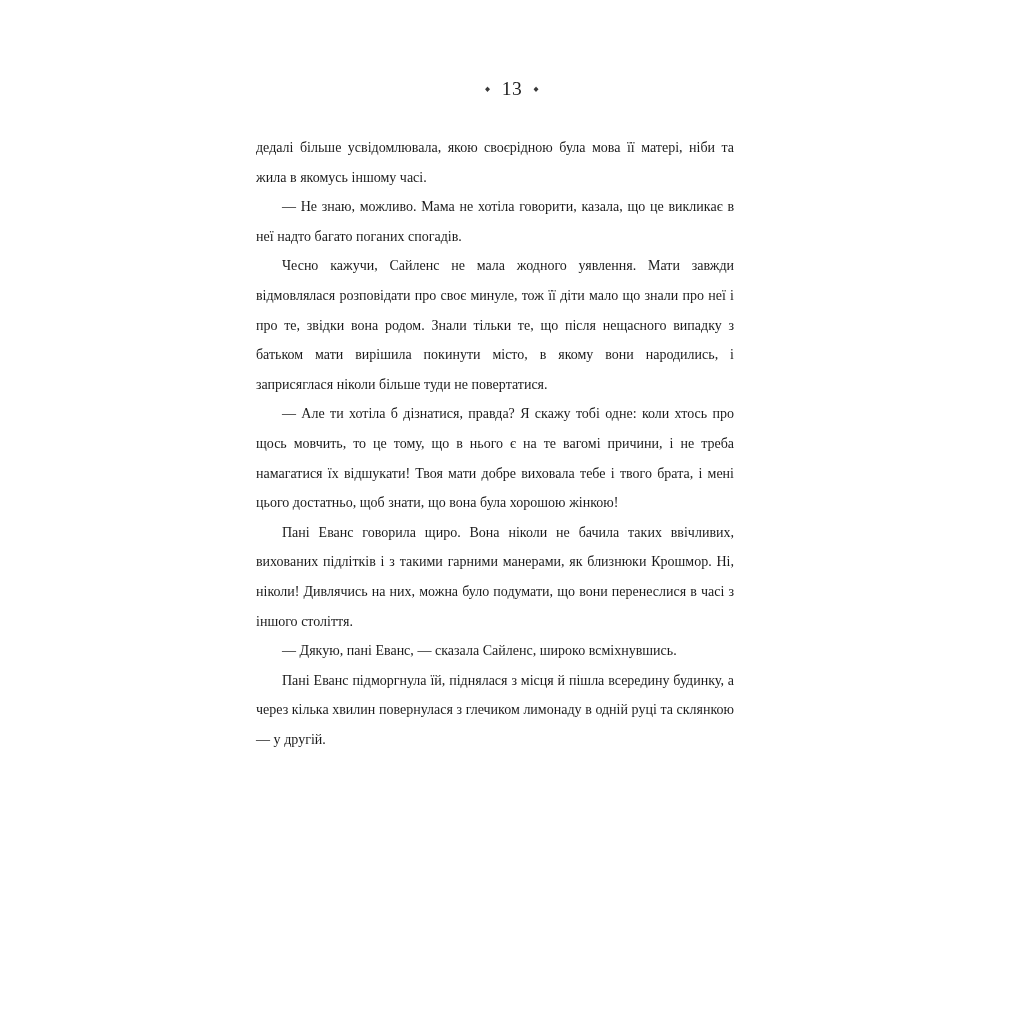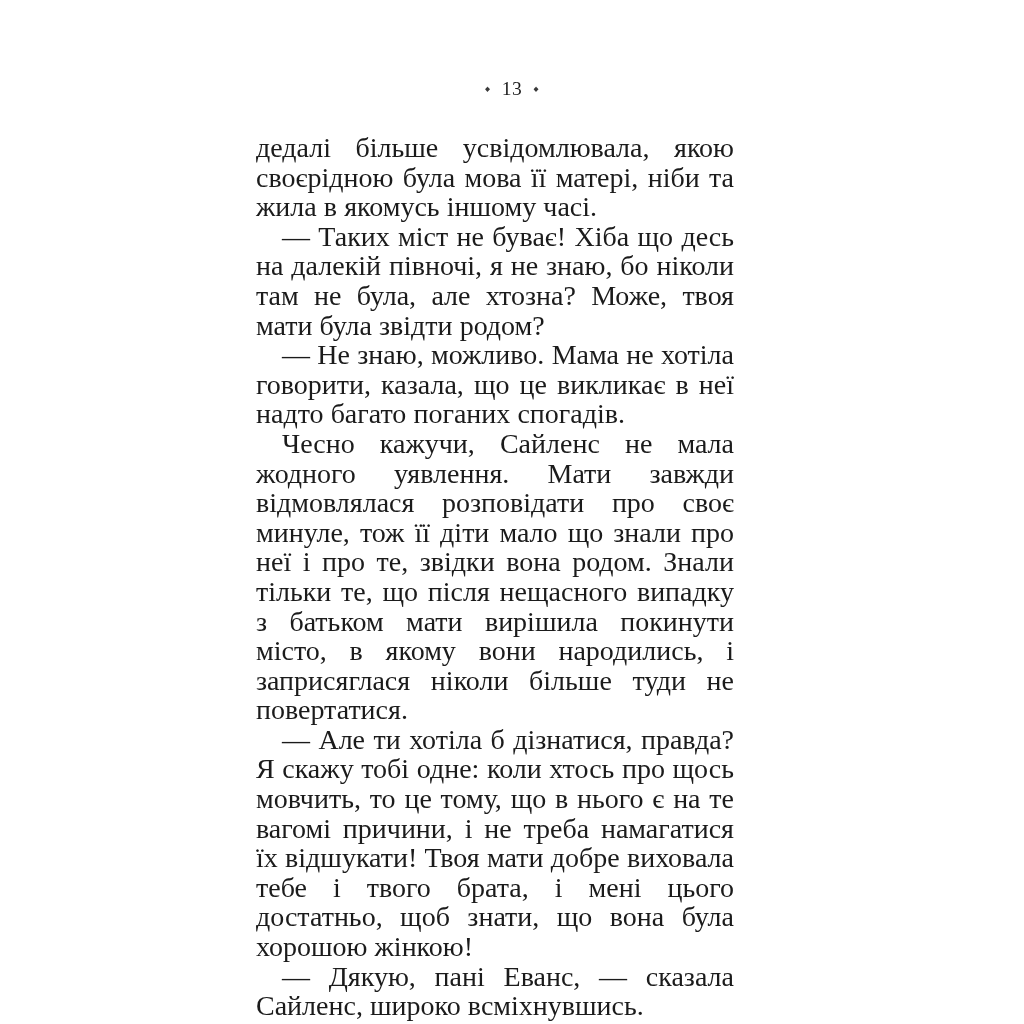--- a/index.html
+++ b/index.html
@@ -55,21 +55,21 @@
   
   .textblock {
     position: absolute;
     left: 256px;
     top: 133px;
     width: 478px;
   }
 
   .textblock p {
     margin: 0;
-    font-size: 28px;
+    font-size: 14px;
     line-height: 29.6px;
     text-align: justify;
     text-justify: inter-word;
     text-indent: 26px;
     color: #1b1b1b;
     -webkit-font-smoothing: antialiased;
     word-spacing: 0.1px;
     hyphens: manual;
   }
 
@@ -85,21 +85,21 @@
 <body>
 
 <div class="page">
 
   <div class="folio">
     <span class="orn">♦</span><span class="num">13</span><span class="orn">♦</span>
   </div>
 
   <div class="textblock">
     <p class="cont">дедалі більше усвідомлювала, якою своєрідною була мова її матері, ніби та жила в якомусь іншому часі.</p>
-    <p>— Таких міст не буває! Хіба що десь на далекій півночі, я не знаю, бо ніколи там не була, але хтозна? Може, твоя мати була звідти родом?</p>
     <p>— Не знаю, можливо. Мама не хотіла говорити, казала, що це викликає в неї надто багато поганих спогадів.</p>
     <p>Чесно кажучи, Сайленс не мала жодного уявлення. Мати завжди відмовлялася розповідати про своє минуле, тож її діти мало що знали про неї і про те, звідки вона родом. Знали тільки те, що після нещасного випадку з батьком мати вирішила покинути місто, в якому вони народились, і заприсяглася ніколи більше туди не повертатися.</p>
     <p>— Але ти хотіла б дізнатися, правда? Я скажу тобі одне: коли хтось про щось мовчить, то це тому, що в нього є на те вагомі причини, і не треба намагатися їх відшукати! Твоя мати добре виховала тебе і твого брата, і мені цього достатньо, щоб знати, що вона була хорошою жінкою!</p>
+    <p>Пані Еванс говорила щиро. Вона ніколи не бачила таких ввічливих, вихованих підлітків і з такими гарними манерами, як близнюки Крошмор. Ні, ніколи! Дивлячись на них, можна було подумати, що вони перенеслися в часі з іншого століття.</p>
     <p>— Дякую, пані Еванс, — сказала Сайленс, широко всміхнувшись.</p>
     <p>Пані Еванс підморгнула їй, піднялася з місця й пішла всередину будинку, а через кілька хвилин повернулася з глечиком лимонаду в одній руці та склянкою — у другій.</p>
   </div>
 
 </div>
 
 </body></html>

